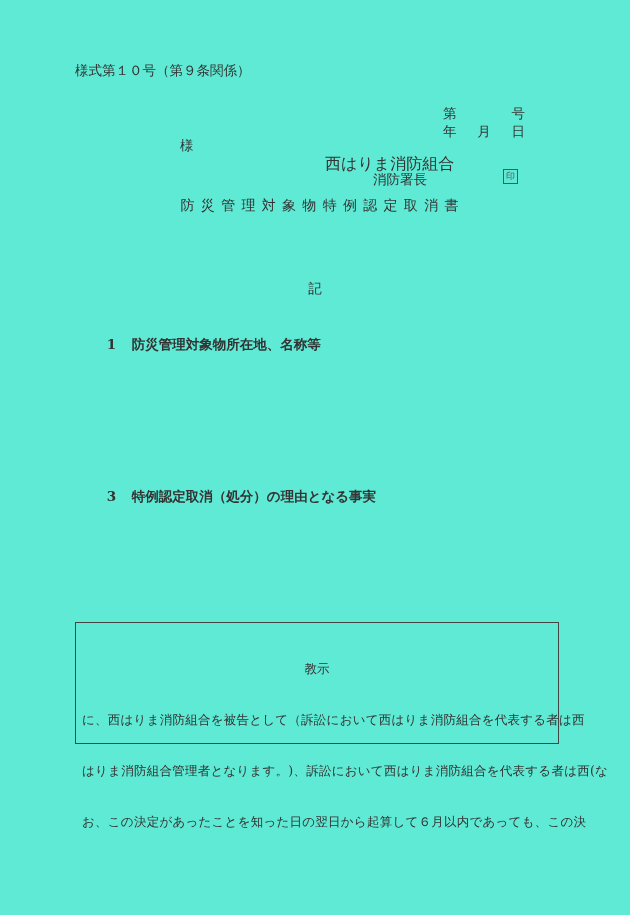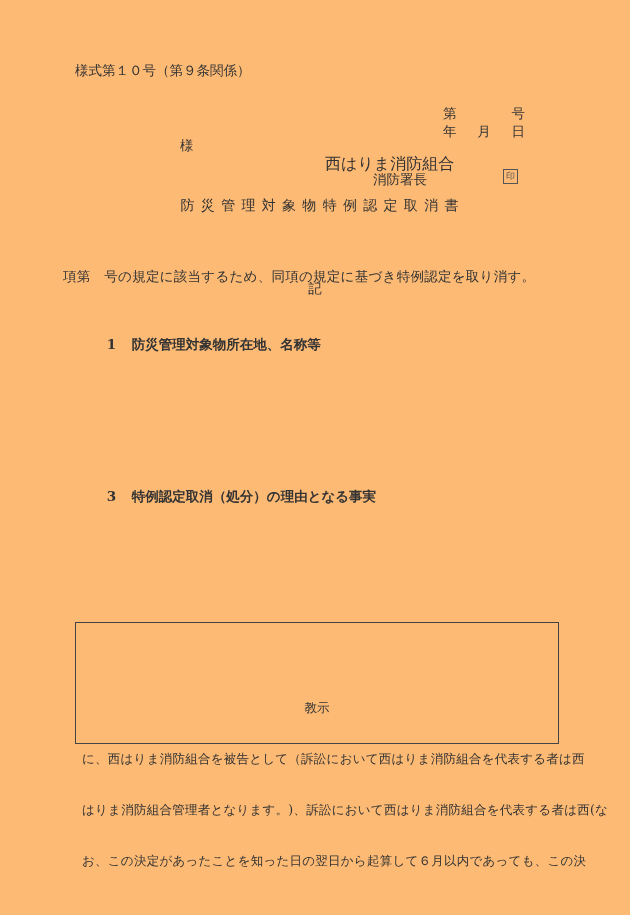--- a/index.html
+++ b/index.html
@@ -1,21 +1,21 @@
 <!DOCTYPE html>
 <html lang="ja"><head>
 <meta charset="utf-8">
 <style>
   * { margin: 0; padding: 0; box-sizing: border-box; }
   html, body { background: #fff; }
   .page {
     position: relative;
     width: 630px;
     height: 915px;
-    background: #fdba74;
+    background: #5eead4;
     font-family: "DejaVu Serif", "Liberation Serif", serif;
     color: #333333;
     overflow: hidden;
   }
   .abs { position: absolute; white-space: pre; }
   .form-number { left: 75px; top: 62px; font-size: 13.5px; }
   .doc-number-row {
     left: 443px; top: 105px; width: 82px;
     display: flex; justify-content: space-between;
     font-size: 13.5px;
@@ -55,21 +55,21 @@
   .item-1 { top: 320px; }
   .item-2 { top: 396px; }
   .item-3 { top: 472px; }
   .item .num { display: inline-block; width: 25px; }
   .notice-box {
     left: 75px; top: 622px; width: 484px; height: 122px;
     border: 1px solid #444;
     padding: 3px 6px 0 6px;
     font-size: 12.5px; line-height: 17px;
   }
-  .notice-title { text-align: center; white-space: pre; margin-top: 39px; }
+  .notice-title { text-align: center; white-space: pre; }
   .notice-line { white-space: pre; letter-spacing: 0.02em; }
 </style>
 </head>
 <body>
 
 <div class="page">
 
   <div class="abs form-number">様式第１０号（第９条関係）</div>
 
   <div class="abs doc-number-row">
@@ -87,21 +87,20 @@
 
   <div class="abs sender-org">西はりま消防組合</div>
 
   <div class="abs sender-title">消防署長</div>
 
   <div class="abs seal">印</div>
 
   <div class="abs doc-title">防災管理対象物特例認定取消書</div>
 
   <div class="abs body-text">
-    <div class="notice-line">項第　号の規定に該当するため、同項の規定に基づき特例認定を取り消す。</div>
   </div>
 
   <div class="abs ki-label">記</div>
 
   <div class="abs item item-1">
     <span class="num">1</span><span>防災管理対象物所在地、名称等</span>
   </div>
 
 
   <div class="abs item item-3">

